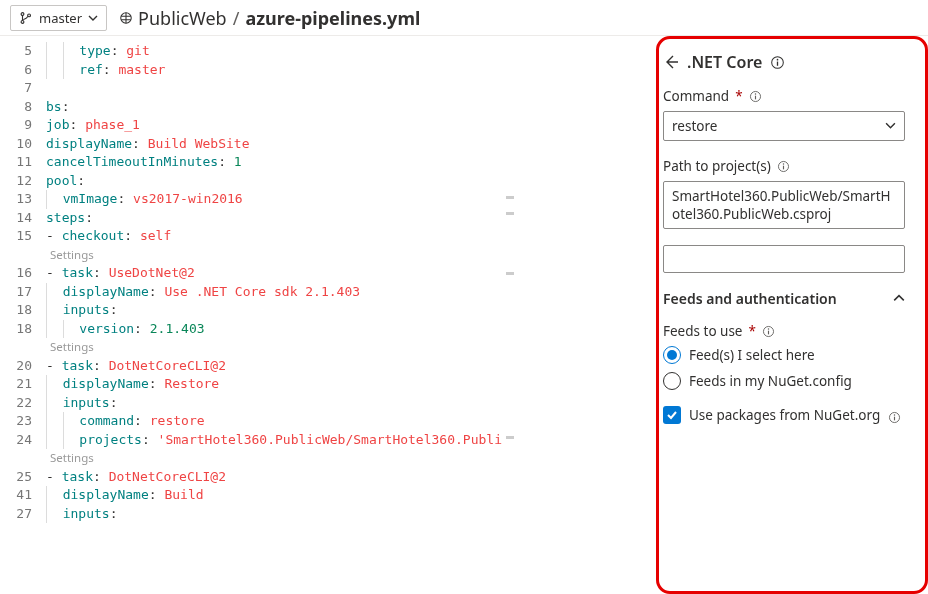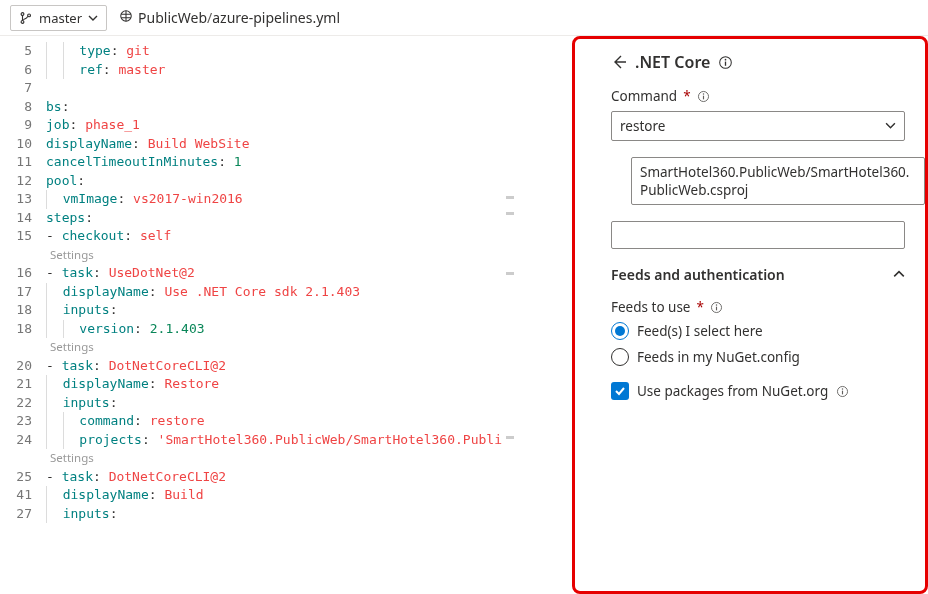--- a/index.html
+++ b/index.html
@@ -29,29 +29,30 @@
     border: 1px solid #c8c6c4;
     border-radius: 2px;
     padding: 3px 8px;
     font-size: 13px;
     cursor: pointer;
   }
   .branch-picker svg { display: block; }
   .breadcrumb {
     display: inline-flex;
     align-items: center;
-    font-size: 14px;
+    gap: 6px;
+    font-size: 18px;
   }
   .breadcrumb .repo {
     display: inline-flex;
     align-items: center;
     gap: 5px;
   }
   .breadcrumb .sep { color: #605e5c; }
-  .breadcrumb .file { color: #323130; }
+  .breadcrumb .file { color: #323130; font-weight: bold; }
   .main {
     flex: 1;
     display: flex;
     overflow: hidden;
   }
   .editor-area {
     flex: 1;
     display: flex;
     overflow: hidden;
     font-family: Menlo, Consolas, monospace;
@@ -88,24 +89,24 @@
   .indent-guide { border-left: 1px solid #dcdcdc; display:inline-block; height:18.5px; width:0; margin-right: 0;}
   .minimap {
     width: 14px;
     background: #fff;
     position: relative;
   }
   .minimap .blk { position:absolute; right:2px; width:8px; height:3px; background:#ccc; }
 
   
   .side-panel {
-    width: 356px;
+    width: 272px;
     border: 3px solid #e60000;
-    border-radius: 8px;
-    padding: 12px 20px 12px 36px;
+    border-radius: 14px;
+    padding: 12px 20px 12px 4px;
     overflow: auto;
   }
   .panel-header {
     display: flex;
     align-items: center;
     gap: 8px;
     margin-bottom: 14px;
   }
   .panel-header .back { cursor:pointer; display:inline-flex;}
   .panel-header h2 { font-size: 16px; font-weight:600; }
@@ -122,30 +123,30 @@
     width: 100%;
     border: 1px solid #8a8886;
     border-radius: 2px;
     padding: 5px 8px;
     font-size: 13.5px;
     font-family: inherit;
     background:#fff;
     display:flex; justify-content:space-between; align-items:center;
     min-height: 28px;
   }
-  .input-multi { line-height:1.35; min-height: 44px; align-items:flex-start;margin-left:20px;}
+  .input-multi { line-height:1.35; min-height: 44px; align-items:flex-start;}
   .section-header {
     display:flex; justify-content:space-between; align-items:center;
     font-weight:600;
     font-size: 14px;
     margin: 6px 0 14px 0;
     cursor:pointer;
   }
   .radio-row, .check-row {
-    display:flex; align-items:center; gap:8px;
+    display:flex; align-items:flex-end; gap:8px;
     font-size: 13.5px;
     margin-bottom: 8px;
   }
   .radio {
     width:18px; height:18px; border-radius:50%;
     border: 1px solid #323130;
     display:inline-flex; align-items:center; justify-content:center;
   }
   .radio.checked { border-color:#0078d4; }
   .radio.checked::after { content:""; width:10px; height:10px; border-radius:50%; background:#0078d4; }
@@ -264,20 +265,30 @@
         <span>restore</span>
         <span>
           <svg width="11" height="11" viewBox="0 0 10 10">
               <path d="M1 3 L5 7 L9 3" fill="none" stroke="#323130" stroke-width="1.3"></path>
             </svg>
         </span>
       </div>
     </div>
 
     <div class="field">
+      <div class="field-label">
+        <span>Path to project(s)</span>
+        <span class="info-icon">
+          <svg width="13" height="13" viewBox="0 0 16 16">
+              <circle cx="8" cy="8" r="6.2" fill="none" stroke="#605e5c" stroke-width="1.1"></circle>
+              <circle cx="8" cy="5" r="0.9" fill="#605e5c"></circle>
+              <rect x="7.3" y="7" width="1.4" height="4.5" fill="#605e5c"></rect>
+            </svg>
+        </span>
+      </div>
       <div class="input input-multi">
         <span style="word-break:break-all; white-space:normal;">SmartHotel360.PublicWeb/SmartHotel360.PublicWeb.csproj</span>
       </div>
     </div>
 
     <div class="field">
       <div class="input">
         <span></span>
       </div>
     </div>

